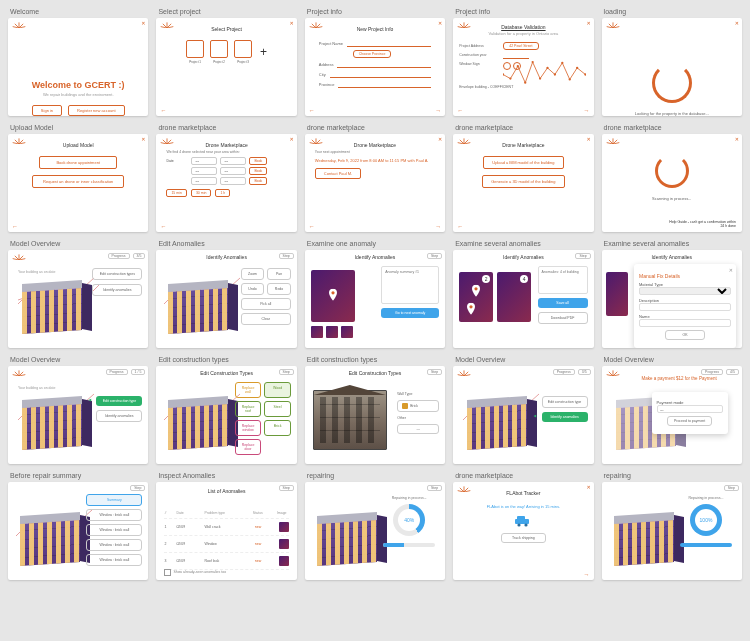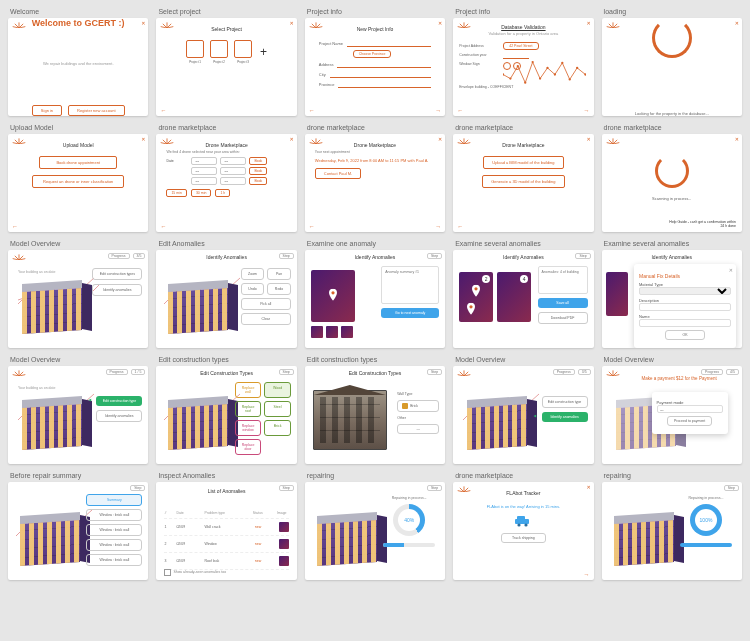--- a/index.html
+++ b/index.html
@@ -6,21 +6,21 @@
 .grid{display:grid;grid-template-columns:repeat(5,1fr);gap:8px;padding:8px;width:750px;box-sizing:border-box}
 .cell{display:flex;flex-direction:column;gap:2px}
 .title{font-size:7px;color:#666;font-weight:500;margin:0 0 1px 2px}
 .card{background:#fff;position:relative;height:98px;border-radius:2px;box-shadow:0 1px 2px rgba(0,0,0,.15);overflow:hidden}
 .orange{color:#d8642a}
 .burst{position:absolute;top:3px;left:4px;width:14px;height:8px}
 .burst svg{display:block}
 .close-x{position:absolute;top:2px;right:3px;font-size:5px;color:#d8642a}
 .back-arr{position:absolute;bottom:3px;left:4px;font-size:6px;color:#d8642a}
 .fwd-arr{position:absolute;bottom:3px;right:4px;font-size:6px;color:#d8642a}
-.center{position:absolute;inset:0;display:flex;flex-direction:column;align-items:center;justify-content:space-between}
+.center{position:absolute;inset:0;display:flex;flex-direction:column;align-items:center;justify-content:flex-end}
 .big-welcome{color:#d8642a;font-weight:600;font-size:9px;margin-bottom:2px}
 .sub{font-size:4px;color:#999;margin-bottom:8px}
 .btn-row{display:flex;gap:6px}
 .obtn{border:1px solid #d8642a;color:#d8642a;background:#fff;border-radius:2px;font-size:4px;padding:2px 8px}
 .sect-title{font-size:5px;color:#333;text-align:center;margin:8px 0 8px}
 .proj-row{display:flex;gap:6px;justify-content:center;align-items:flex-end;margin-top:6px}
 .proj-box{width:16px;height:16px;border:1px solid #d8642a;border-radius:2px;display:flex;flex-direction:column;align-items:center}
 .proj-cap{font-size:3px;color:#666;text-align:center;margin-top:2px}
 .plus{font-size:12px;color:#333;margin-left:2px;align-self:center}
 .form-line{display:flex;align-items:center;gap:4px;margin:3px 0;font-size:4px;color:#666}

